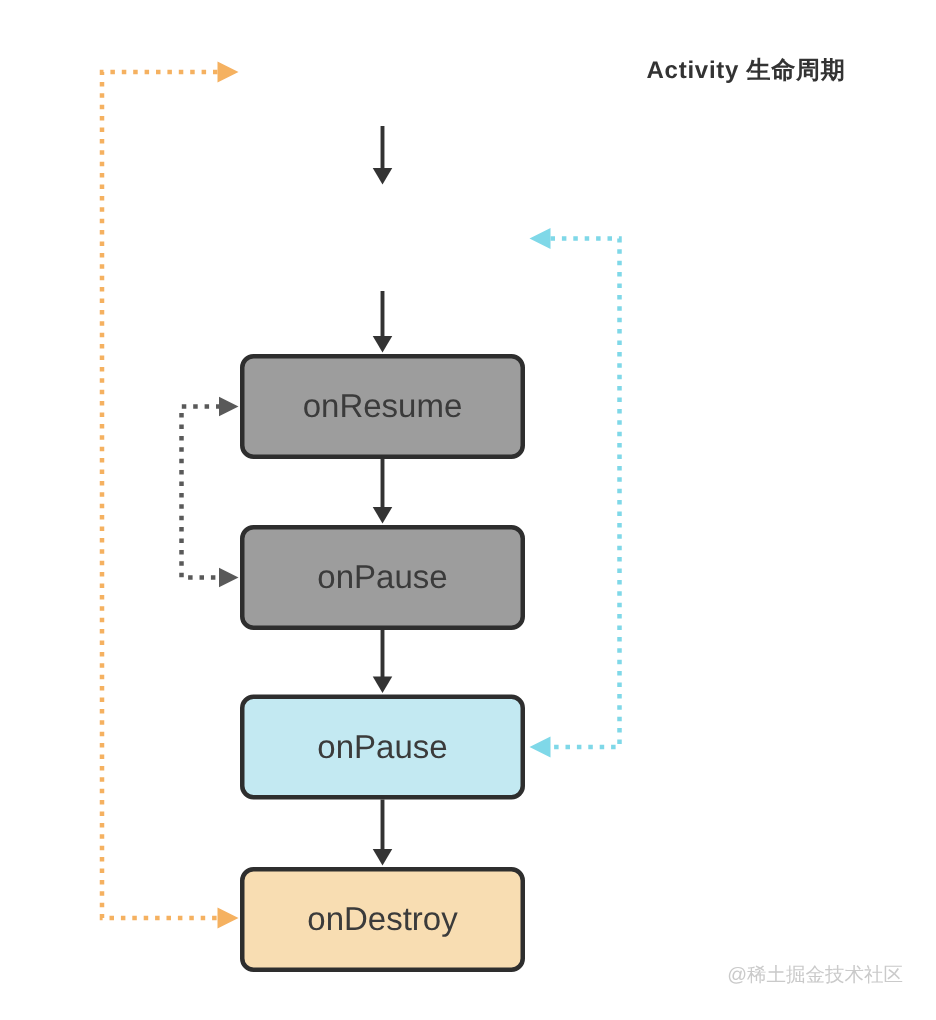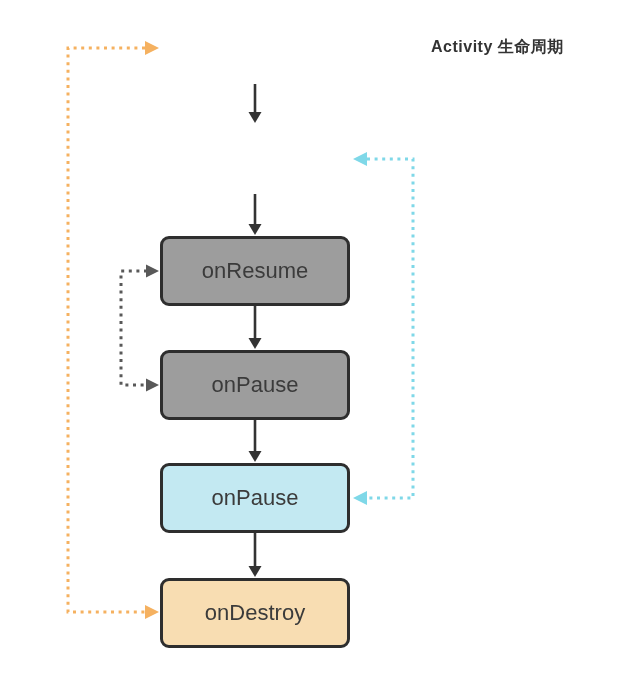--- a/index.html
+++ b/index.html
@@ -116,13 +116,14 @@
   <div class="node gray" style="top:350px">
     <span>onPause</span>
   </div>
   <div class="node cool" style="top:463px">
     <span>onPause</span>
   </div>
   <div class="node warm" style="top:578px">
     <span>onDestroy</span>
   </div>
 
+  <div class="watermark">@稀土掘金技术社区</div>
 </div>
 
 </body></html>

